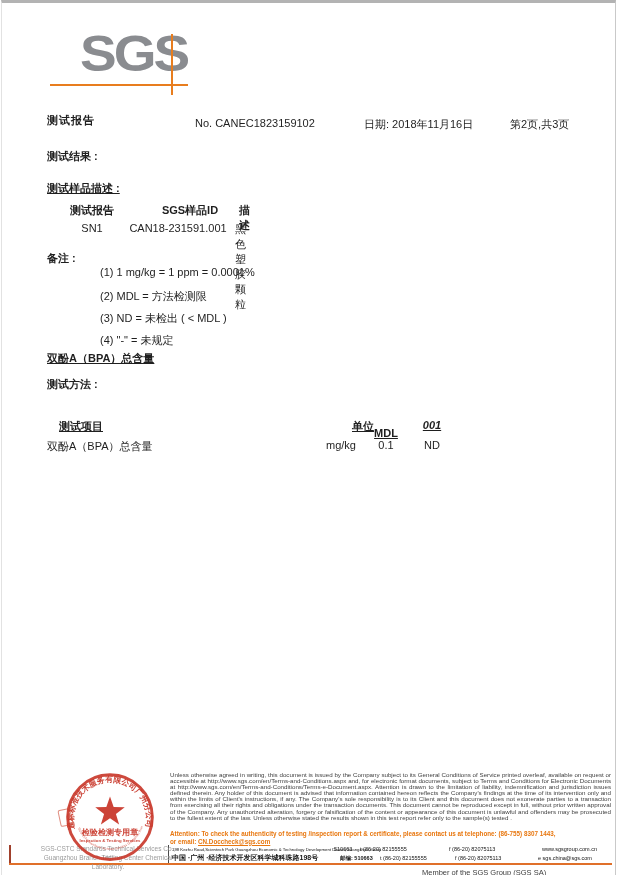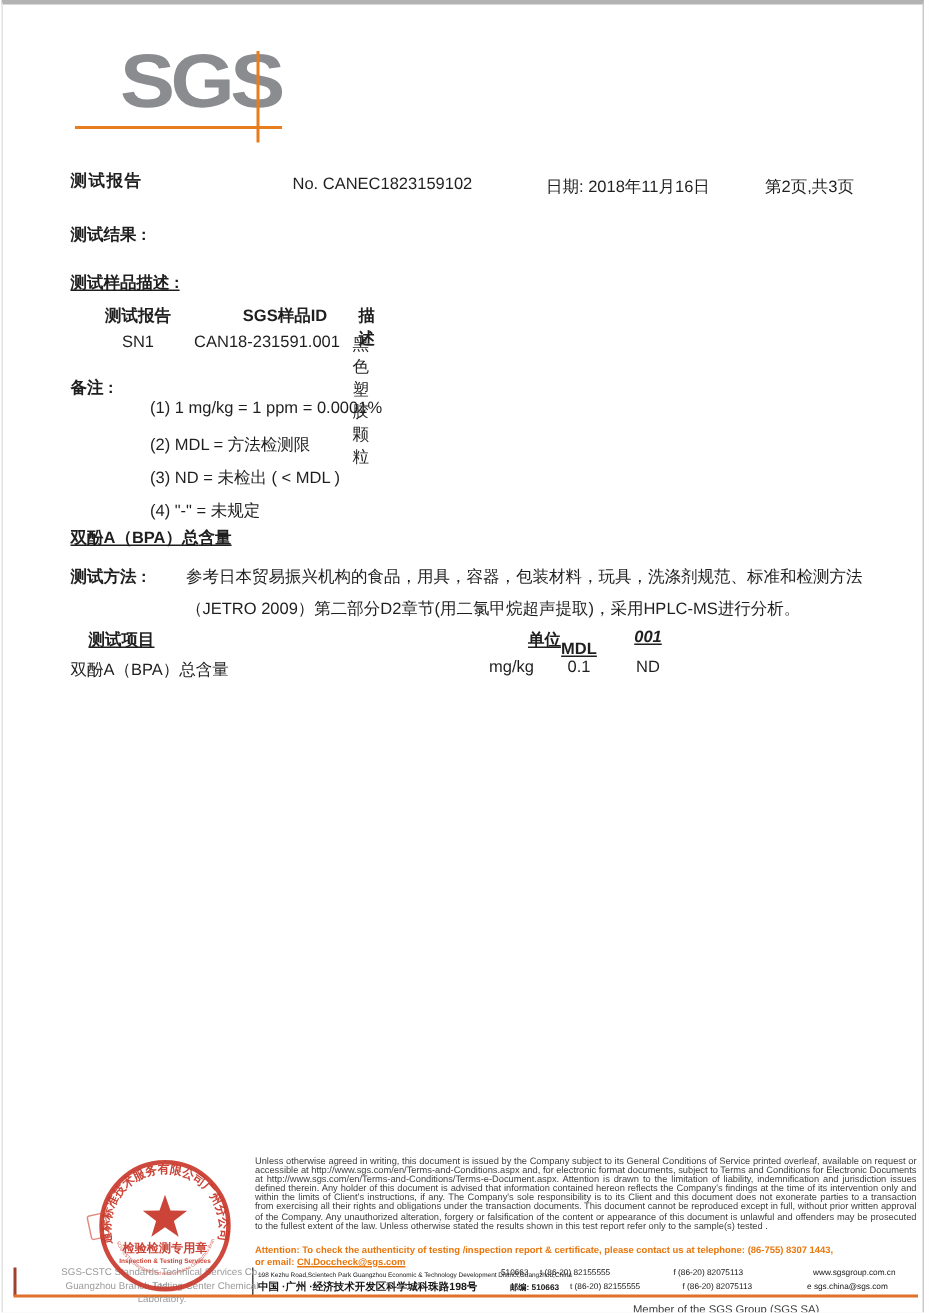--- a/index.html
+++ b/index.html
@@ -65,21 +65,20 @@
     </div>
 
     <div class="abs t11 b" style="left:45px;top:248px;">备注 :</div>
     <div class="abs t11" style="left:98px;top:263px;">(1) 1 mg/kg = 1 ppm = 0.0001%</div>
     <div class="abs t11" style="left:98px;top:286px;">(2) MDL = 方法检测限</div>
     <div class="abs t11" style="left:98px;top:308px;">(3) ND = 未检出 ( &lt; MDL )</div>
     <div class="abs t11" style="left:98px;top:330px;">(4) "-" = 未规定</div>
 
     <div class="abs t11 b u" style="left:45px;top:348px;">双酚A（BPA）总含量</div>
     <div class="abs t11 b" style="left:45px;top:374px;">测试方法 :</div>
-    <div class="abs t11" style="left:122px;top:372px;width:470px;line-height:21px;">参考日本贸易振兴机构的食品，用具，容器，包装材料，玩具，洗涤剂规范、标准和检测方法（JETRO 2009）第二部分D2章节(用二氯甲烷超声提取)，采用HPLC-MS进行分析。</div>
 
     <div>
       <div class="abs t11 b u" style="left:57px;top:416px;">测试项目</div>
       <div class="abs t11 b u center" style="left:322px;top:416px;width:34px;margin-left:22px;">单位</div>
       <div class="abs t11 b u center" style="left:367px;top:424px;width:34px;">MDL</div>
       <div class="abs t11 b u i center" style="left:413px;top:416px;width:34px;">001</div>
       <div class="abs t11" style="left:45px;top:436px;">双酚A（BPA）总含量</div>
       <div class="abs t11 center" style="left:320px;top:436px;width:38px;">mg/kg</div>
       <div class="abs t11 center" style="left:367px;top:436px;width:34px;">0.1</div>
       <div class="abs t11 center" style="left:413px;top:436px;width:34px;">ND</div>

